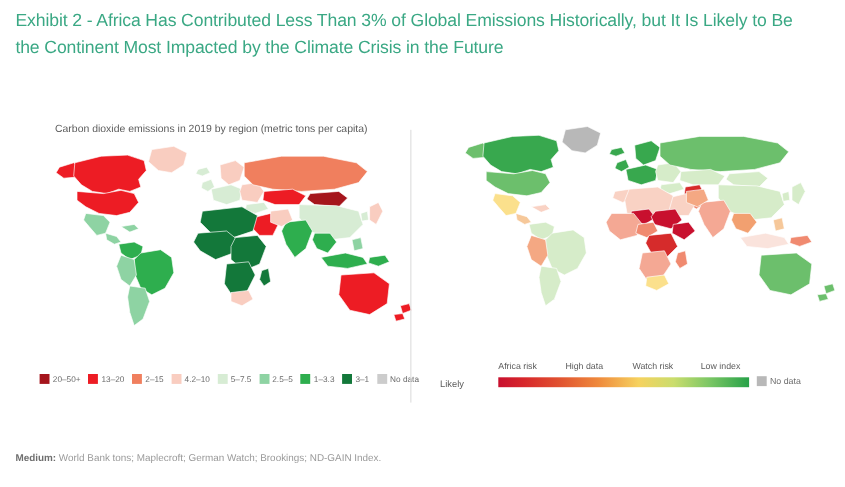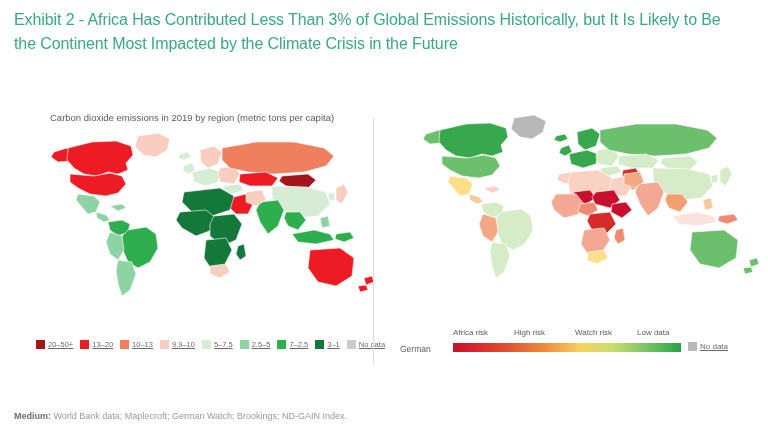--- a/index.html
+++ b/index.html
@@ -89,21 +89,20 @@
   .legend-swatch {
     width: 9px;
     height: 9px;
     margin-right: 3px;
     flex: 0 0 auto;
   }
   .legend-label {
     font-size: 7.5px;
     color: #6b6b6b;
     line-height: 9px;
-    text-decoration: underline;
   }
 
   
   #legend-right {
     position: absolute;
     left: -4px;
     top: 216px;
     width: 372px;
     height: 34px;
   }
@@ -254,37 +253,37 @@
       <div class="legend-item">
         <span class="legend-swatch" style="background:#a5151c"></span>
         <span class="legend-label">20–50+</span>
       </div>
       <div class="legend-item">
         <span class="legend-swatch" style="background:#ed1c24"></span>
         <span class="legend-label">13–20</span>
       </div>
       <div class="legend-item">
         <span class="legend-swatch" style="background:#f07f5e"></span>
-        <span class="legend-label">10–13</span>
+        <span class="legend-label">2–15</span>
       </div>
       <div class="legend-item">
         <span class="legend-swatch" style="background:#f9cdc0"></span>
-        <span class="legend-label">9.9–10</span>
+        <span class="legend-label">4.2–10</span>
       </div>
       <div class="legend-item">
         <span class="legend-swatch" style="background:#d7ecd4"></span>
         <span class="legend-label">5–7.5</span>
       </div>
       <div class="legend-item">
         <span class="legend-swatch" style="background:#8ed3a3"></span>
         <span class="legend-label">2.5–5</span>
       </div>
       <div class="legend-item">
         <span class="legend-swatch" style="background:#2eae4e"></span>
-        <span class="legend-label">7–2.5</span>
+        <span class="legend-label">1–3.3</span>
       </div>
       <div class="legend-item">
         <span class="legend-swatch" style="background:#13783a"></span>
         <span class="legend-label">3–1</span>
       </div>
       <div class="legend-item">
         <span class="legend-swatch" style="background:#cccccc"></span>
         <span class="legend-label">No data</span>
       </div>
     </div>
@@ -384,35 +383,35 @@
 
           <path fill="#6cbf6c" d="M345 148 L353 146 L355 152 L347 155 Z"></path>
           <path fill="#6cbf6c" d="M339 156 L347 155 L349 160 L341 162 Z"></path>
 
           <path fill="#f08a70" d="M315 104 L330 102 L334 108 L323 112 L314 109 Z"></path>
         </g>
       </svg>
     </div>
 
     <div id="legend-right">
-      <span id="legends-word">German</span>
+      <span id="legends-word">Likely</span>
 
       <span class="risk-label" style="left:53px">Africa risk</span>
-      <span class="risk-label" style="left:114px">High risk</span>
+      <span class="risk-label" style="left:114px">High data</span>
       <span class="risk-label" style="left:175px">Watch risk</span>
-      <span class="risk-label" style="left:237px">Low data</span>
+      <span class="risk-label" style="left:237px">Low index</span>
 
       <div id="gradient-bar"></div>
 
       <div id="nodata-right">
         <span class="legend-swatch" style="background:#b8b8b8"></span>
         <span class="legend-label">No data</span>
       </div>
     </div>
   </div>
 
 </div>
 
 <div id="panel-divider"></div>
 
 <div id="sources">
-  <span id="sources-label">Medium:</span><span> World Bank data; Maplecroft; German Watch; Brookings; ND-GAIN Index.</span>
+  <span id="sources-label">Medium:</span><span> World Bank tons; Maplecroft; German Watch; Brookings; ND-GAIN Index.</span>
 </div>
 
 </body></html>

